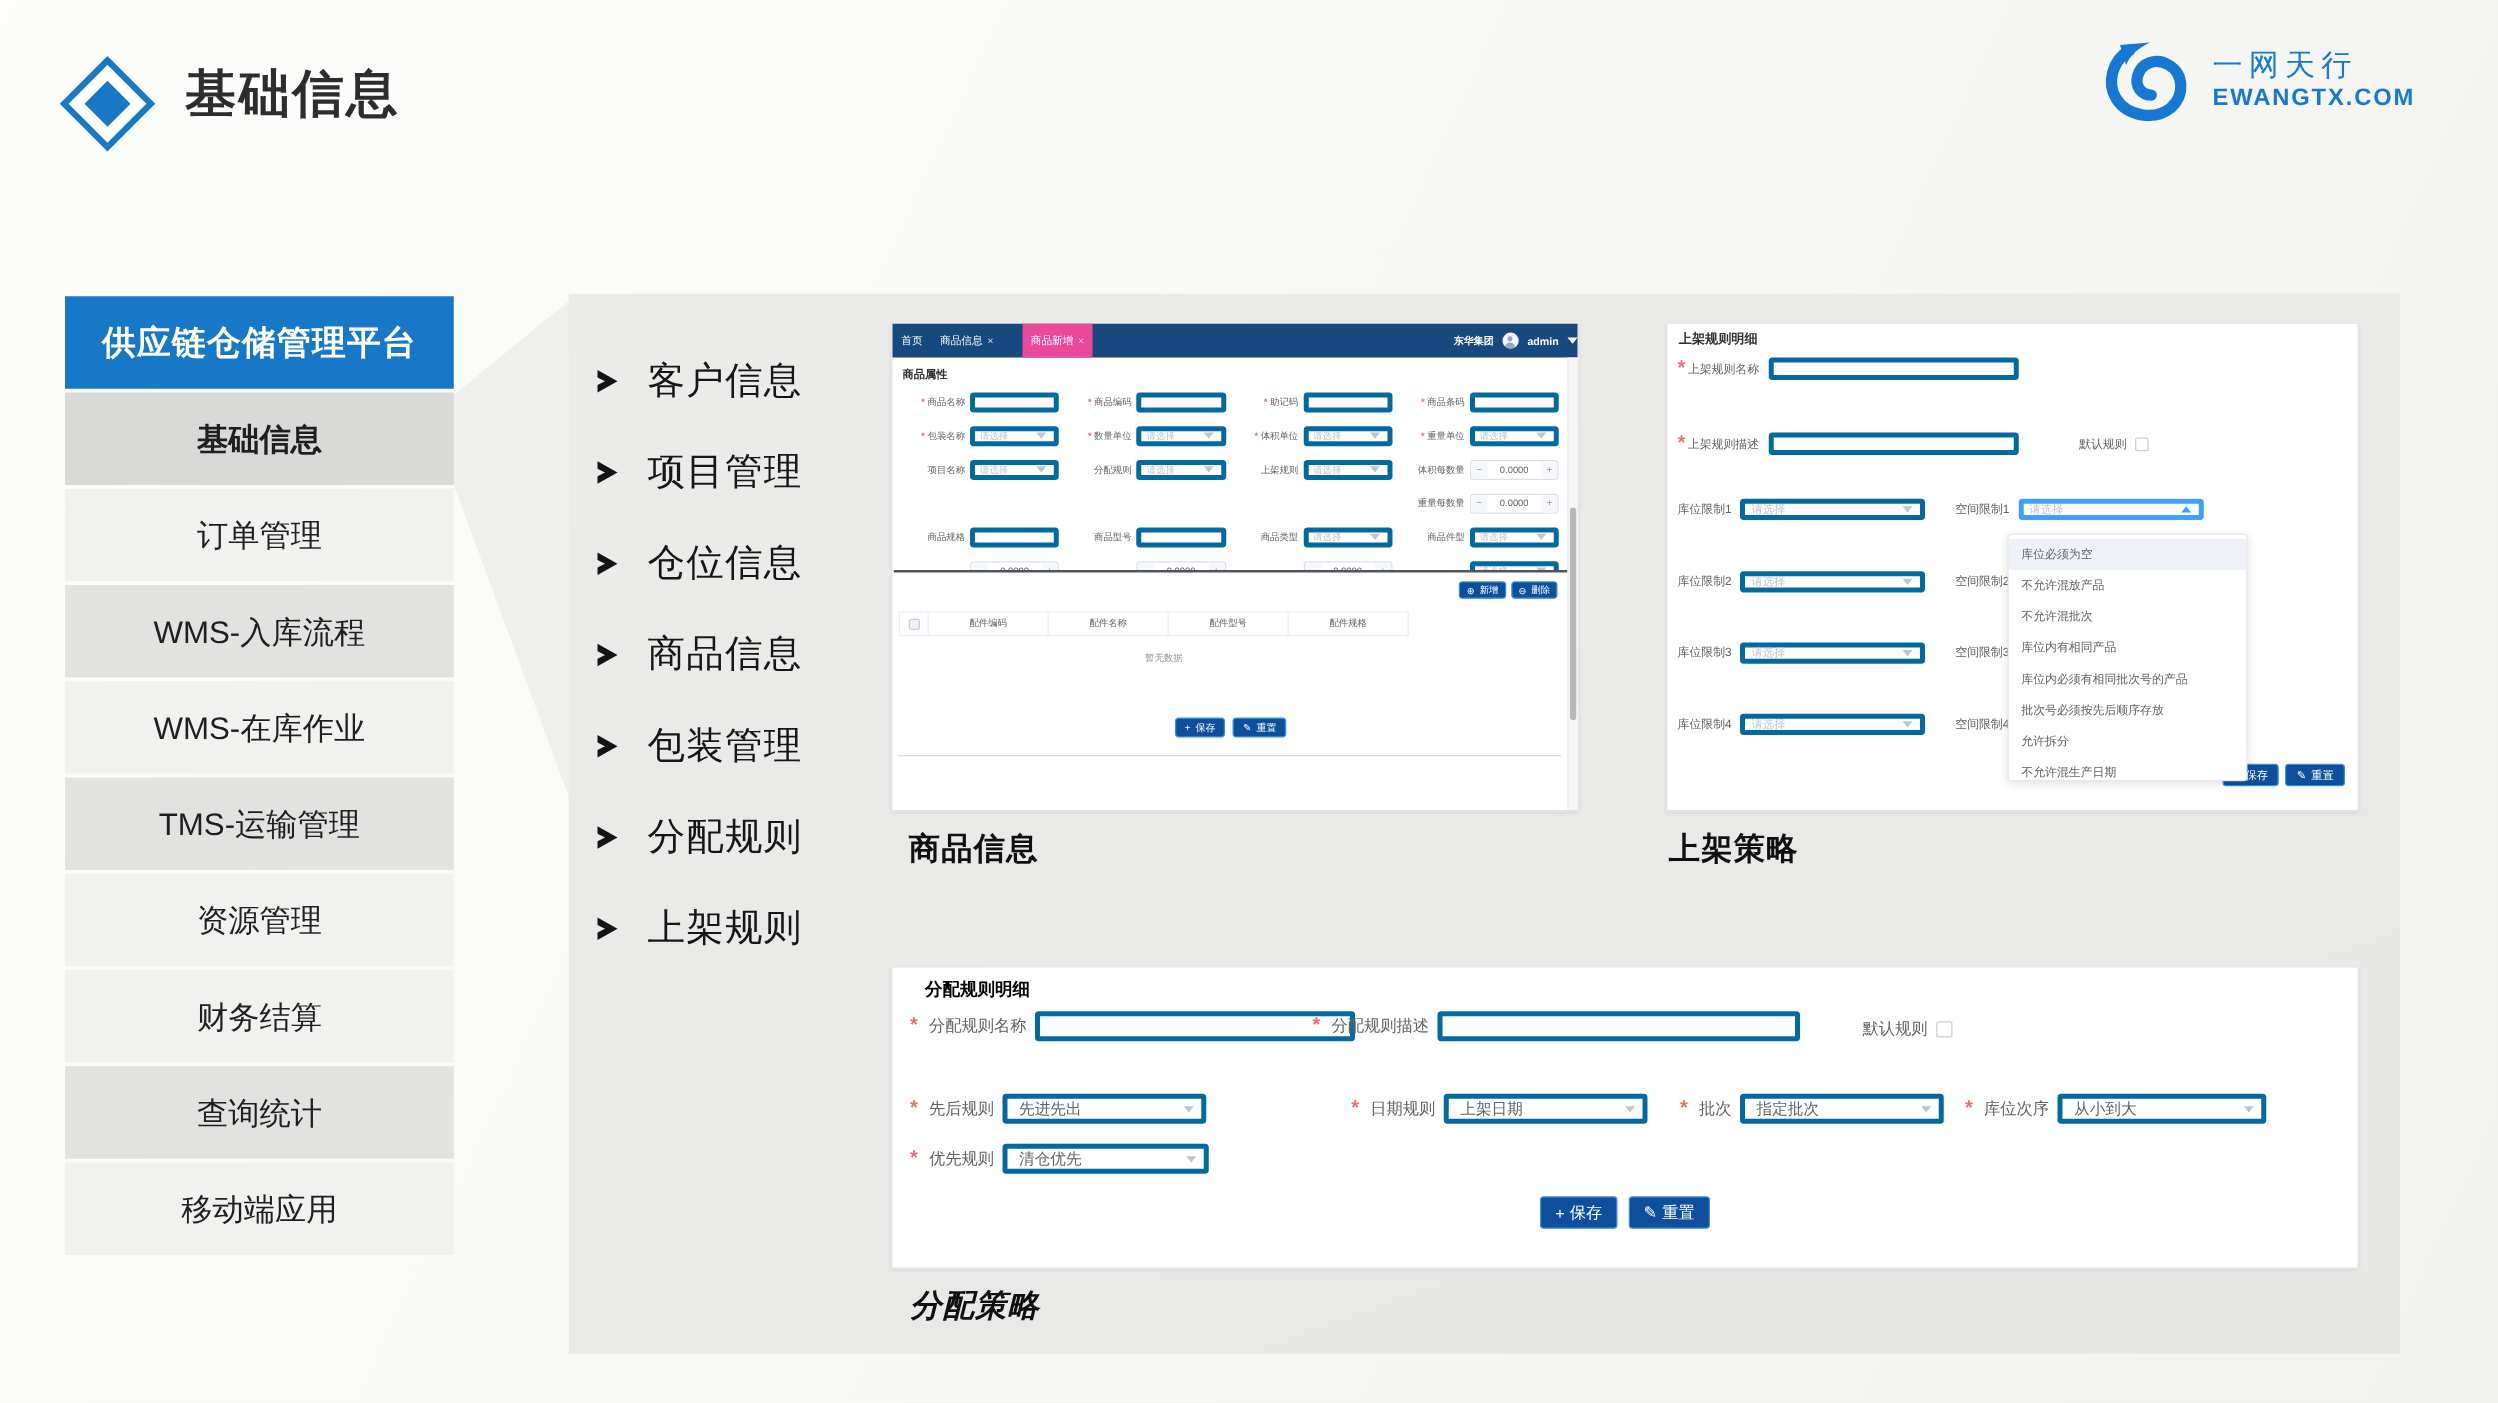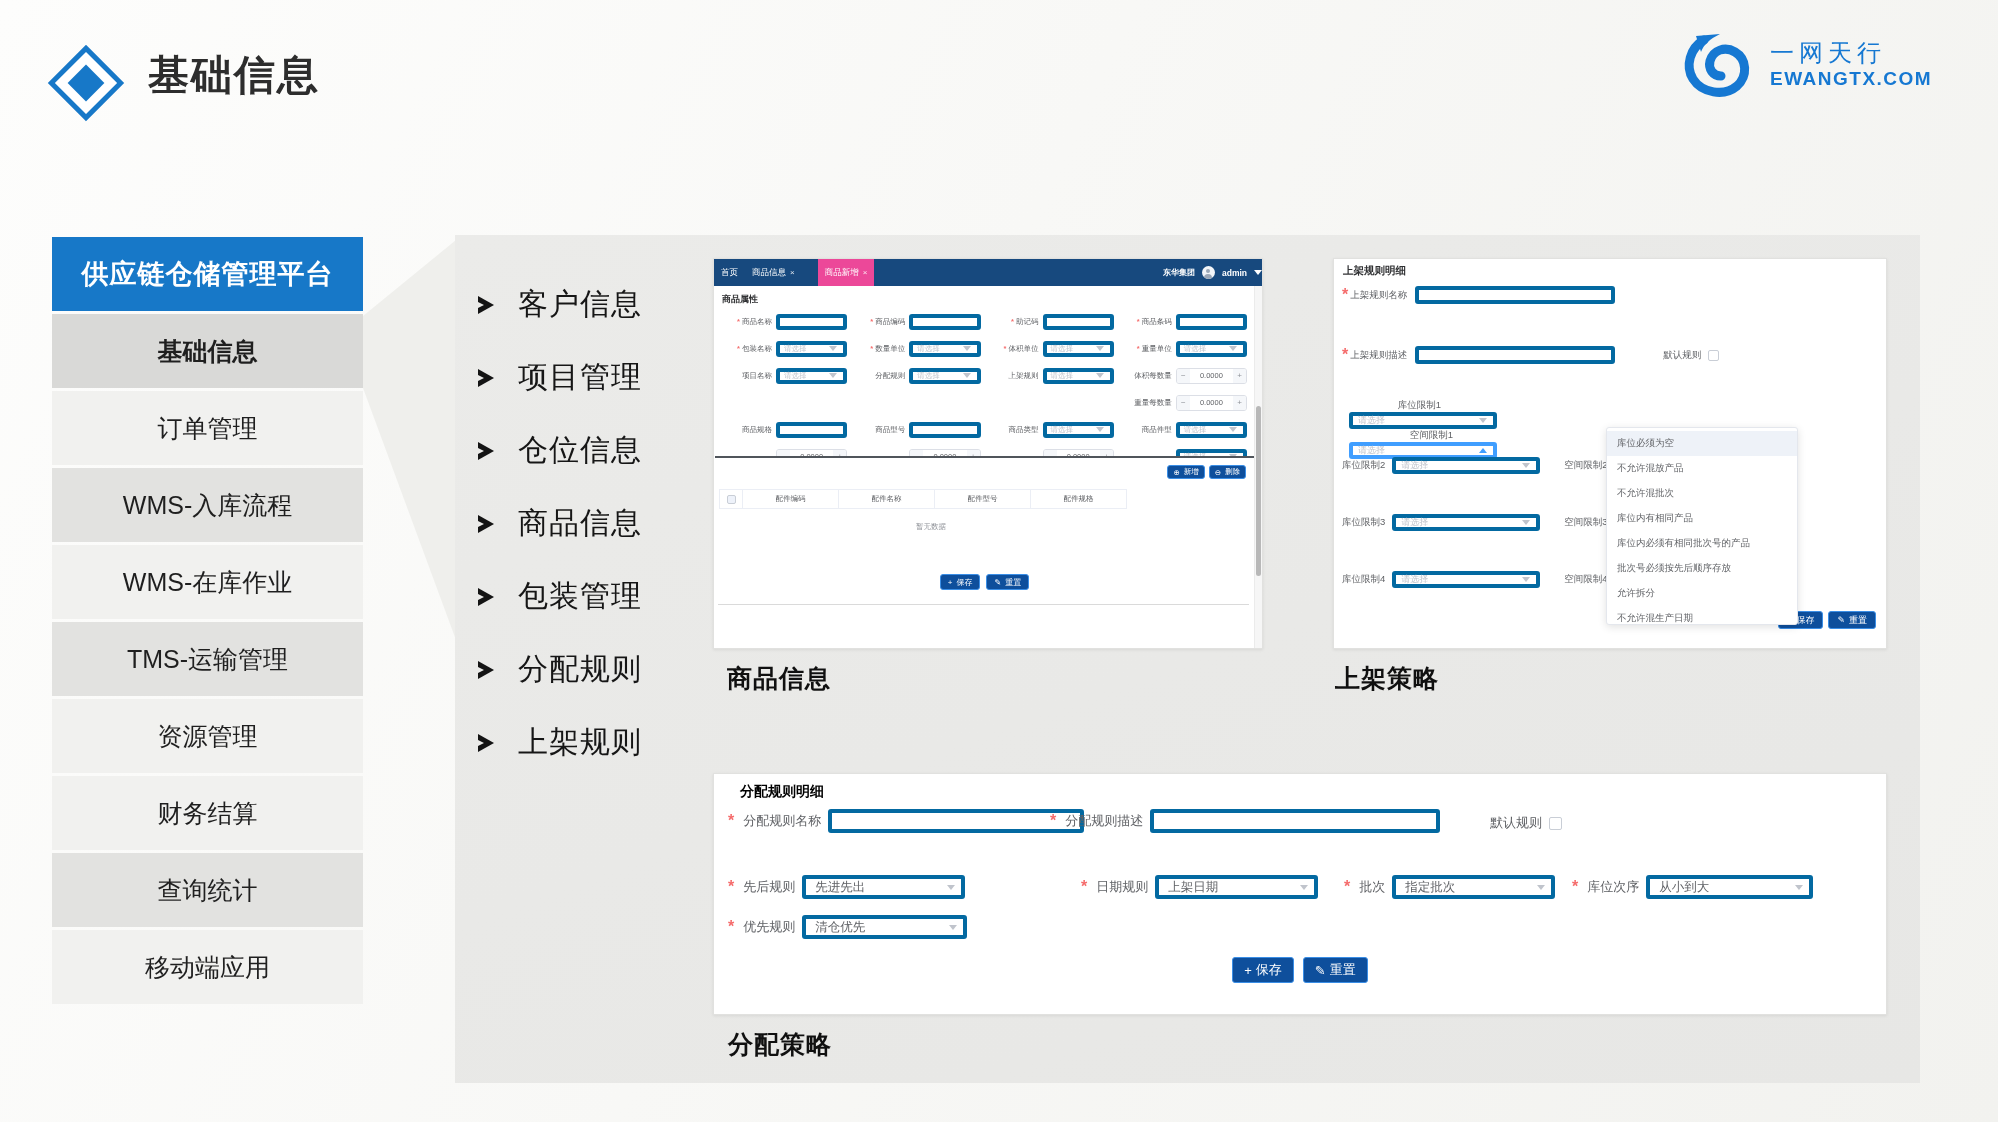--- a/index.html
+++ b/index.html
@@ -410,21 +410,21 @@
     </div>
 
     <div class="pa-row" style="left:8px;top:87px;">
       <span class="req">*</span>
       <span class="pa-lbl">上架规则描述</span>
       <div class="inp pa-inp" style="margin-left:8px;"></div>
       <span class="pa-lbl" style="margin-left:48px;">默认规则</span>
       <span class="cbx" style="width:11px;height:11px;margin-left:7px;"></span>
     </div>
 
-    <div class="pa-row" style="left:8px;top:140px;flex-direction:column;">
+    <div class="pa-row" style="left:8px;top:140px;">
       <span class="pa-lbl">库位限制1</span>
       <div class="sel pa-sel" style="margin-left:7px;">
           <span class="ph">请选择</span>
           <span class="caret-d"></span>
         </div>
       <span class="pa-lbl" style="margin-left:24px;">空间限制1</span>
       <div class="sel pa-sel" style="margin-left:7px;border-color:#409eff;">
           <span class="ph">请选择</span>
           <span class="caret-u"></span>
         </div>
@@ -541,15 +541,15 @@
       <div class="btn-navy btn-lg">
           <span>+</span>
           <span>保存</span>
         </div>
       <div class="btn-navy btn-lg">
           <span>✎</span>
           <span>重置</span>
         </div>
     </div>
   </div>
-  <div class="caption" style="left:728px;top:1028px;">分配策略</div>
+  <div class="caption" style="left:728px;top:1028px;font-style:italic;">分配策略</div>
 
 </div>
 
 </body></html>

